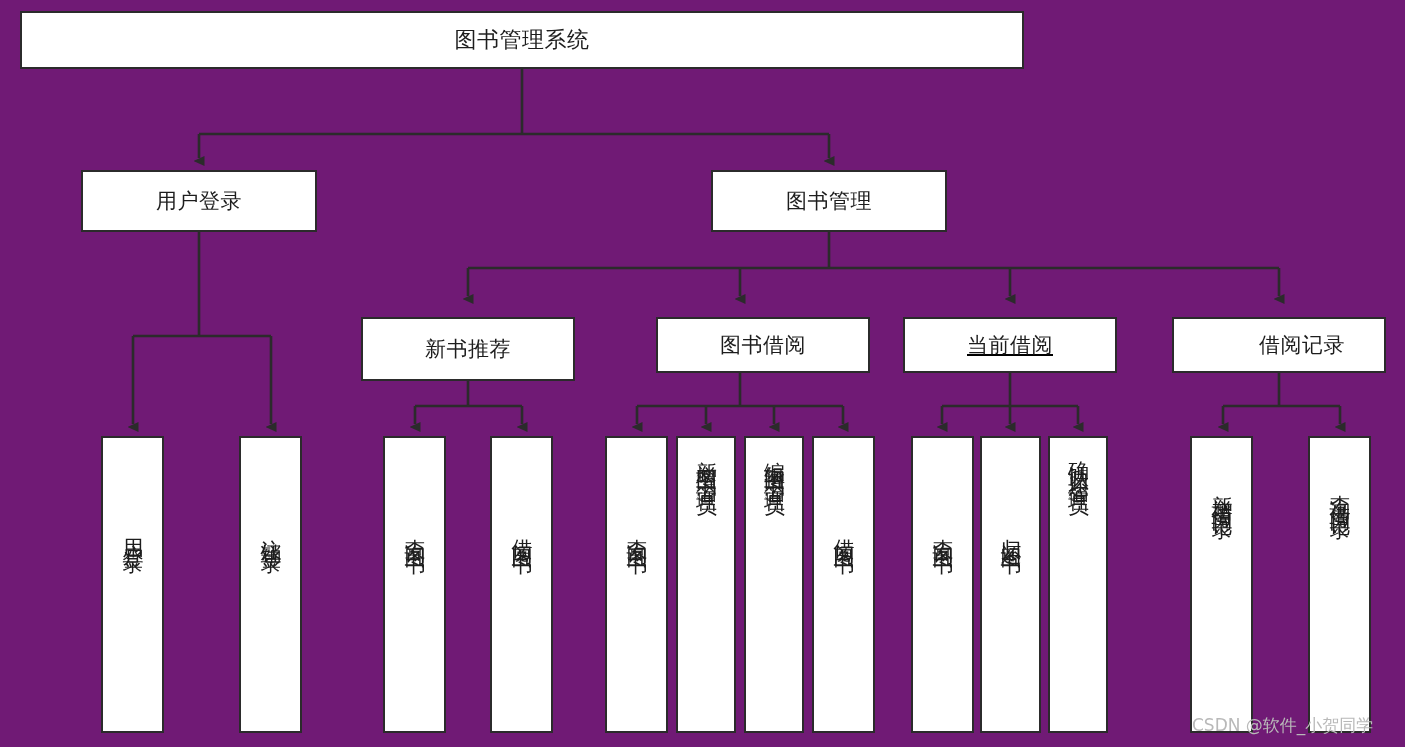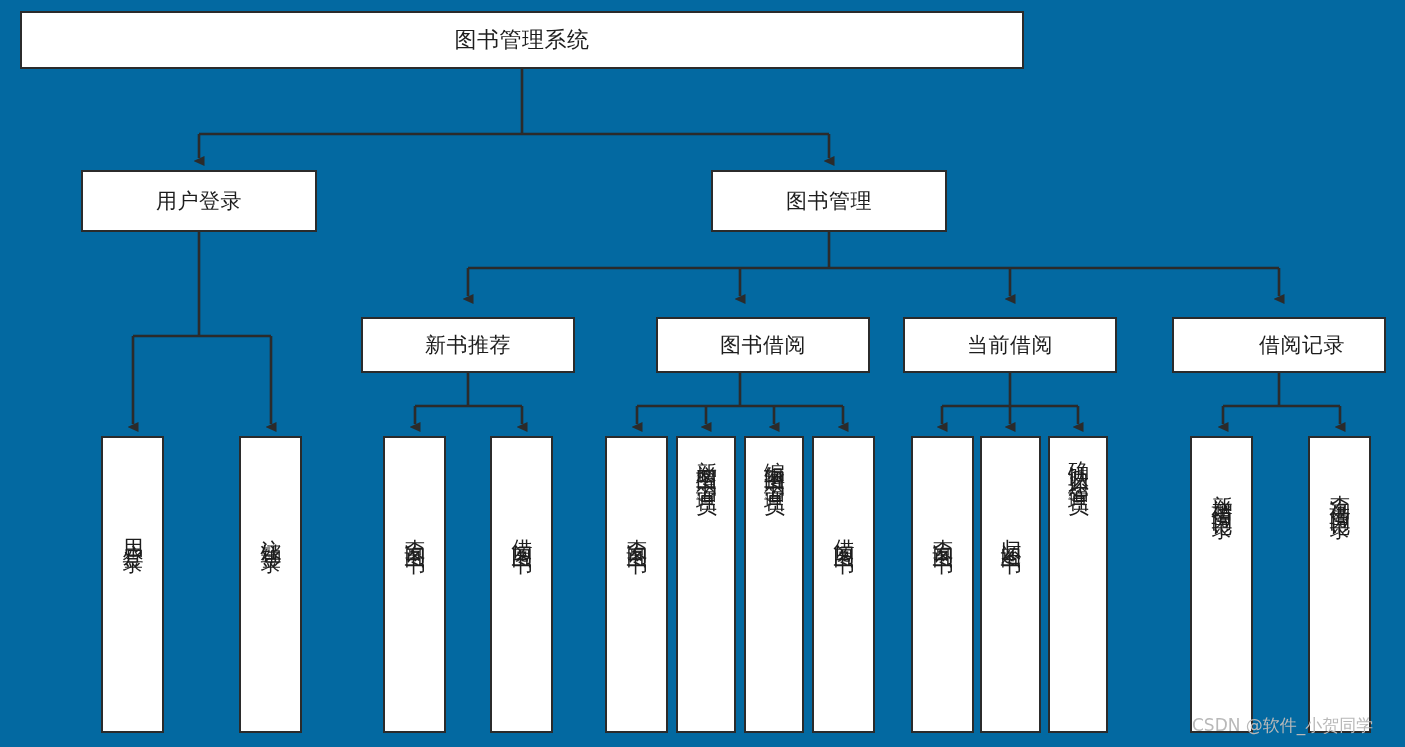--- a/index.html
+++ b/index.html
@@ -8,21 +8,21 @@
     padding: 0;
     background: #ffffff;
   }
   body {
     font-family: "DejaVu Sans", "Liberation Sans", sans-serif;
   }
   #canvas {
     position: relative;
     width: 1405px;
     height: 747px;
-    background: #0369a1;
+    background: #701a75;
     overflow: hidden;
   }
   #wires {
     position: absolute;
     left: 0;
     top: 0;
     width: 1405px;
     height: 747px;
     pointer-events: none;
   }
@@ -134,27 +134,27 @@
     <span class="label">图书管理系统</span>
   </div>
 
   <div class="node branch" style="left:81px; top:170px; width:236px; height:62px;">
     <span class="label">用户登录</span>
   </div>
   <div class="node branch" style="left:711px; top:170px; width:236px; height:62px;">
     <span class="label">图书管理</span>
   </div>
 
-  <div class="node branch" style="left:361px; top:317px; width:214px; height:56px;">
+  <div class="node branch" style="left:361px; top:317px; width:214px; height:64px;">
     <span class="label">新书推荐</span>
   </div>
   <div class="node branch" style="left:633px; top:317px; width:214px; height:56px;margin-left:23px;">
     <span class="label">图书借阅</span>
   </div>
-  <div class="node branch" style="left:903px; top:317px; width:214px; height:56px;">
+  <div class="node branch" style="left:903px; top:317px; width:214px; height:56px;text-decoration:underline;">
     <span class="label">当前借阅</span>
   </div>
   <div class="node branch" style="left:1172px; top:317px; width:214px; height:56px;padding-left:46px;">
     <span class="label">借阅记录</span>
   </div>
 
   <div class="node leaf" style="left:101px; top:436px; width:63px; height:297px; padding-top:78px;">
     <span class="label">用户登录</span>
   </div>
   <div class="node leaf" style="left:239px; top:436px; width:63px; height:297px; padding-top:78px;">

